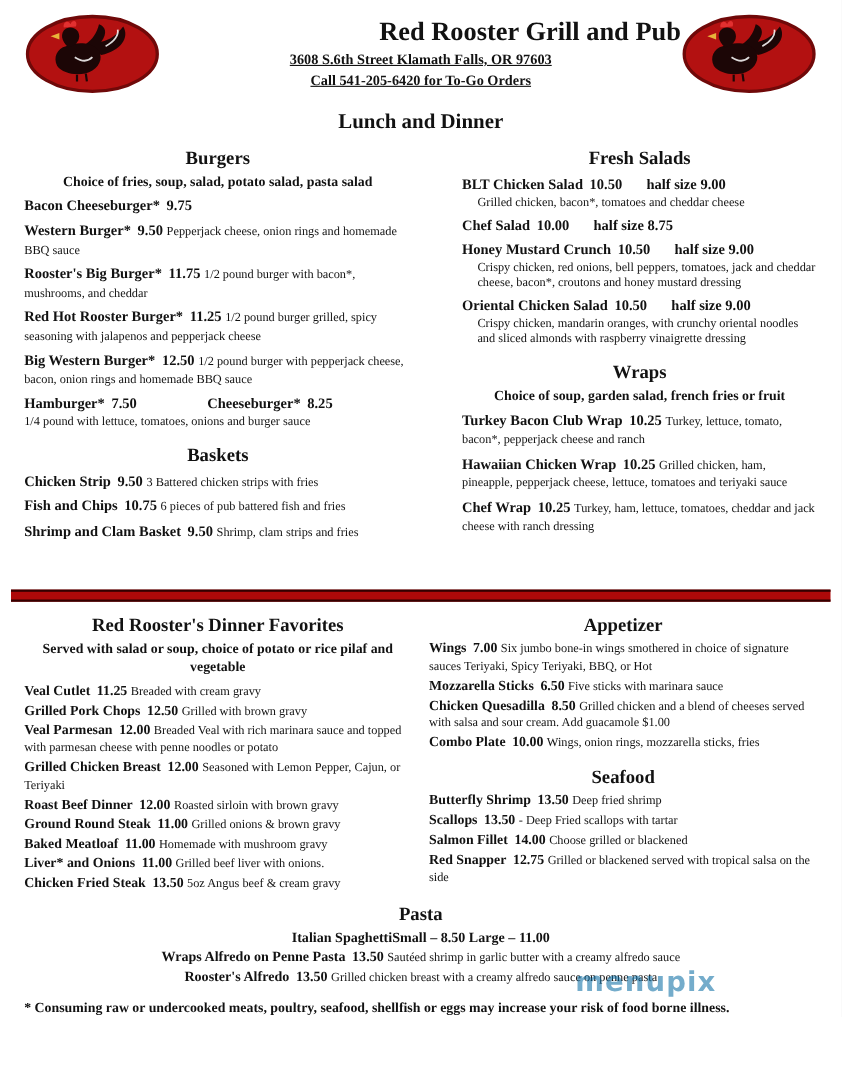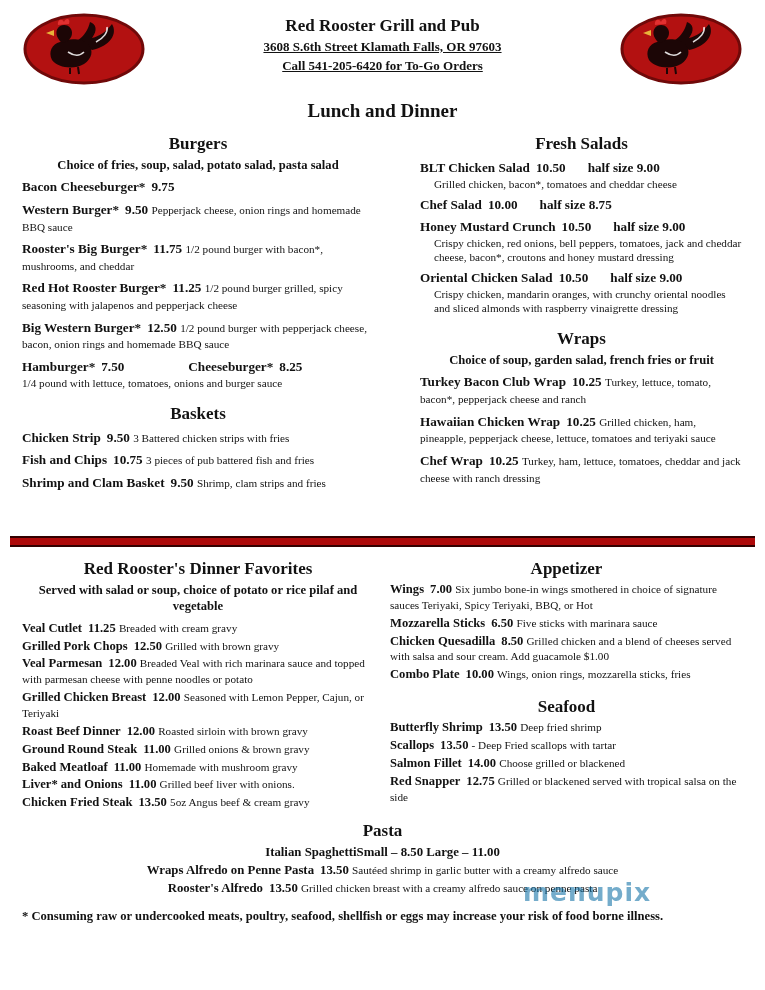--- a/index.html
+++ b/index.html
@@ -3,21 +3,21 @@
 <meta charset="utf-8">
 <style>
   html,body{margin:0;padding:0;}
   body{width:765px;height:990px;background:#e9e9e9;}
   .page{position:relative;width:765px;height:990px;margin:0 auto;background:#ffffff;
         padding:12px 22px 0;box-sizing:border-box;overflow:hidden;
         font-family:"Liberation Serif",serif;color:#121212;}
   .header{display:flex;align-items:flex-start;}
   .logo{width:124px;height:74px;flex:0 0 auto;}
   .htext{flex:1;text-align:center;padding-top:4px;}
-  .title{font-size:17px;font-weight:bold;}
+  .title{font-size:24px;font-weight:bold;text-align:right;}
   .addr,.phone{font-size:13px;font-weight:bold;margin-top:3px;text-decoration:underline;}
   .menu-title{text-align:center;font-size:19px;font-weight:bold;margin-top:14px;}
   .cols{display:flex;gap:16px;align-items:flex-start;margin-top:4px;}
   .cols-top{min-height:400px;gap:46px;}
   .cols-bottom{min-height:246px;}
   .colL{width:352px;flex:0 0 352px;}
   .colR{flex:1;min-width:0;}
   .sec{text-align:center;font-size:17px;font-weight:bold;margin:8px 0 3px;}
   .note{text-align:center;font-size:12.6px;font-weight:bold;margin:2px 0 6px;line-height:1.3;}
   .item{font-size:13.2px;line-height:1.26;margin:6px 0;}
@@ -84,21 +84,21 @@
         <p class="item"><span class="nm">Western Burger*</span><span class="pr">9.50</span> <span class="ds">Pepperjack cheese, onion rings and homemade BBQ sauce</span></p>
         <p class="item"><span class="nm">Rooster's Big Burger*</span><span class="pr">11.75</span> <span class="ds">1/2 pound burger with bacon*, mushrooms, and cheddar</span></p>
         <p class="item"><span class="nm">Red Hot Rooster Burger*</span><span class="pr">11.25</span> <span class="ds">1/2 pound burger grilled, spicy seasoning with jalapenos and pepperjack cheese</span></p>
         <p class="item"><span class="nm">Big Western Burger*</span><span class="pr">12.50</span> <span class="ds">1/2 pound burger with pepperjack cheese, bacon, onion rings and homemade BBQ sauce</span></p>
         <p class="item"><span class="nm">Hamburger*</span><span class="pr">7.50</span><span class="nm c2">Cheeseburger*</span><span class="pr">8.25</span><span class="ds block">1/4 pound  with lettuce, tomatoes, onions and burger sauce</span></p>
       </section>
 
       <section>
         <h3 class="sec gap-top">Baskets</h3>
         <p class="item"><span class="nm">Chicken Strip</span><span class="pr">9.50</span> <span class="ds">3 Battered chicken strips with fries</span></p>
-        <p class="item"><span class="nm">Fish and Chips</span><span class="pr">10.75</span> <span class="ds">3 pieces of pub battered fish and fries</span></p>
+        <p class="item"><span class="nm">Fish and Chips</span><span class="pr">10.75</span> <span class="ds">6 pieces of pub battered fish and fries</span></p>
         <p class="item"><span class="nm">Shrimp and Clam Basket</span><span class="pr">9.50</span> <span class="ds">Shrimp, clam strips and fries</span></p>
       </section>
     </div>
 
     <div class="colR">
 
       <section>
         <h3 class="sec">Fresh Salads</h3>
         <p class="item"><span class="nm">BLT Chicken Salad</span><span class="pr">10.50</span><span class="half">half size 9.00</span><span class="ds block ind">Grilled chicken, bacon*, tomatoes and cheddar cheese</span></p>
         <p class="item"><span class="nm">Chef Salad</span><span class="pr">10.00</span><span class="half">half size 8.75</span></p>

